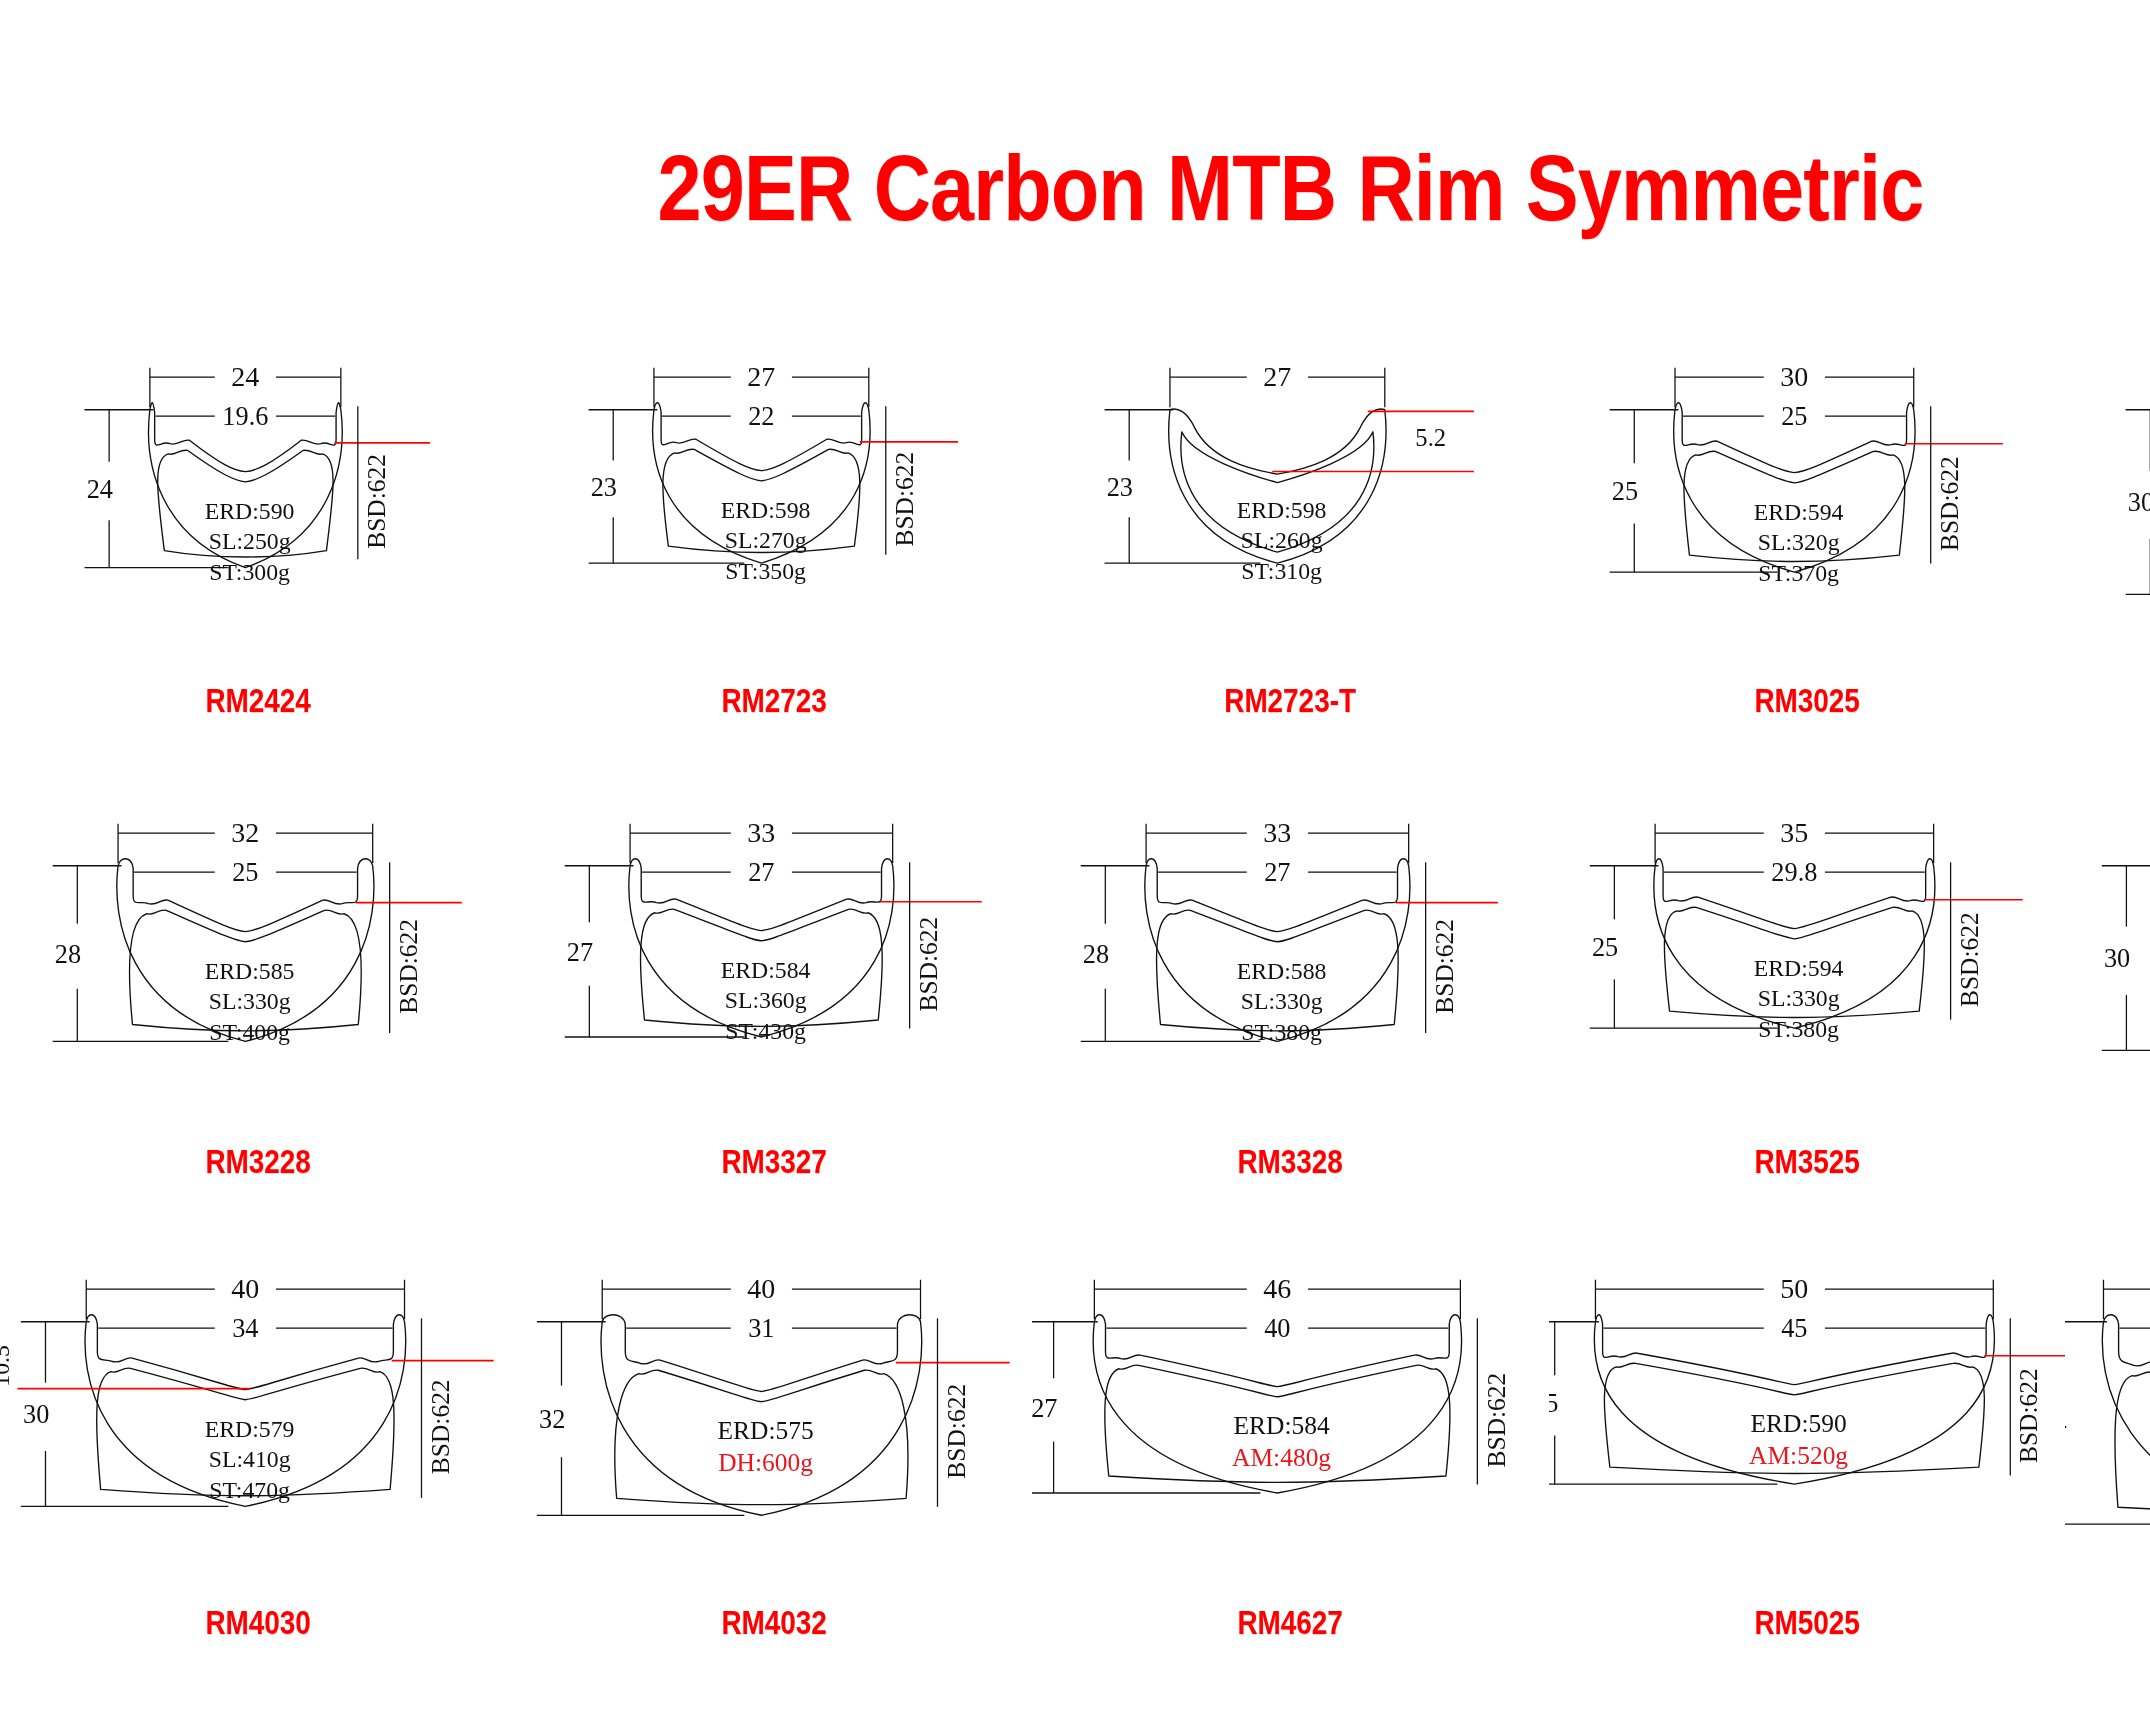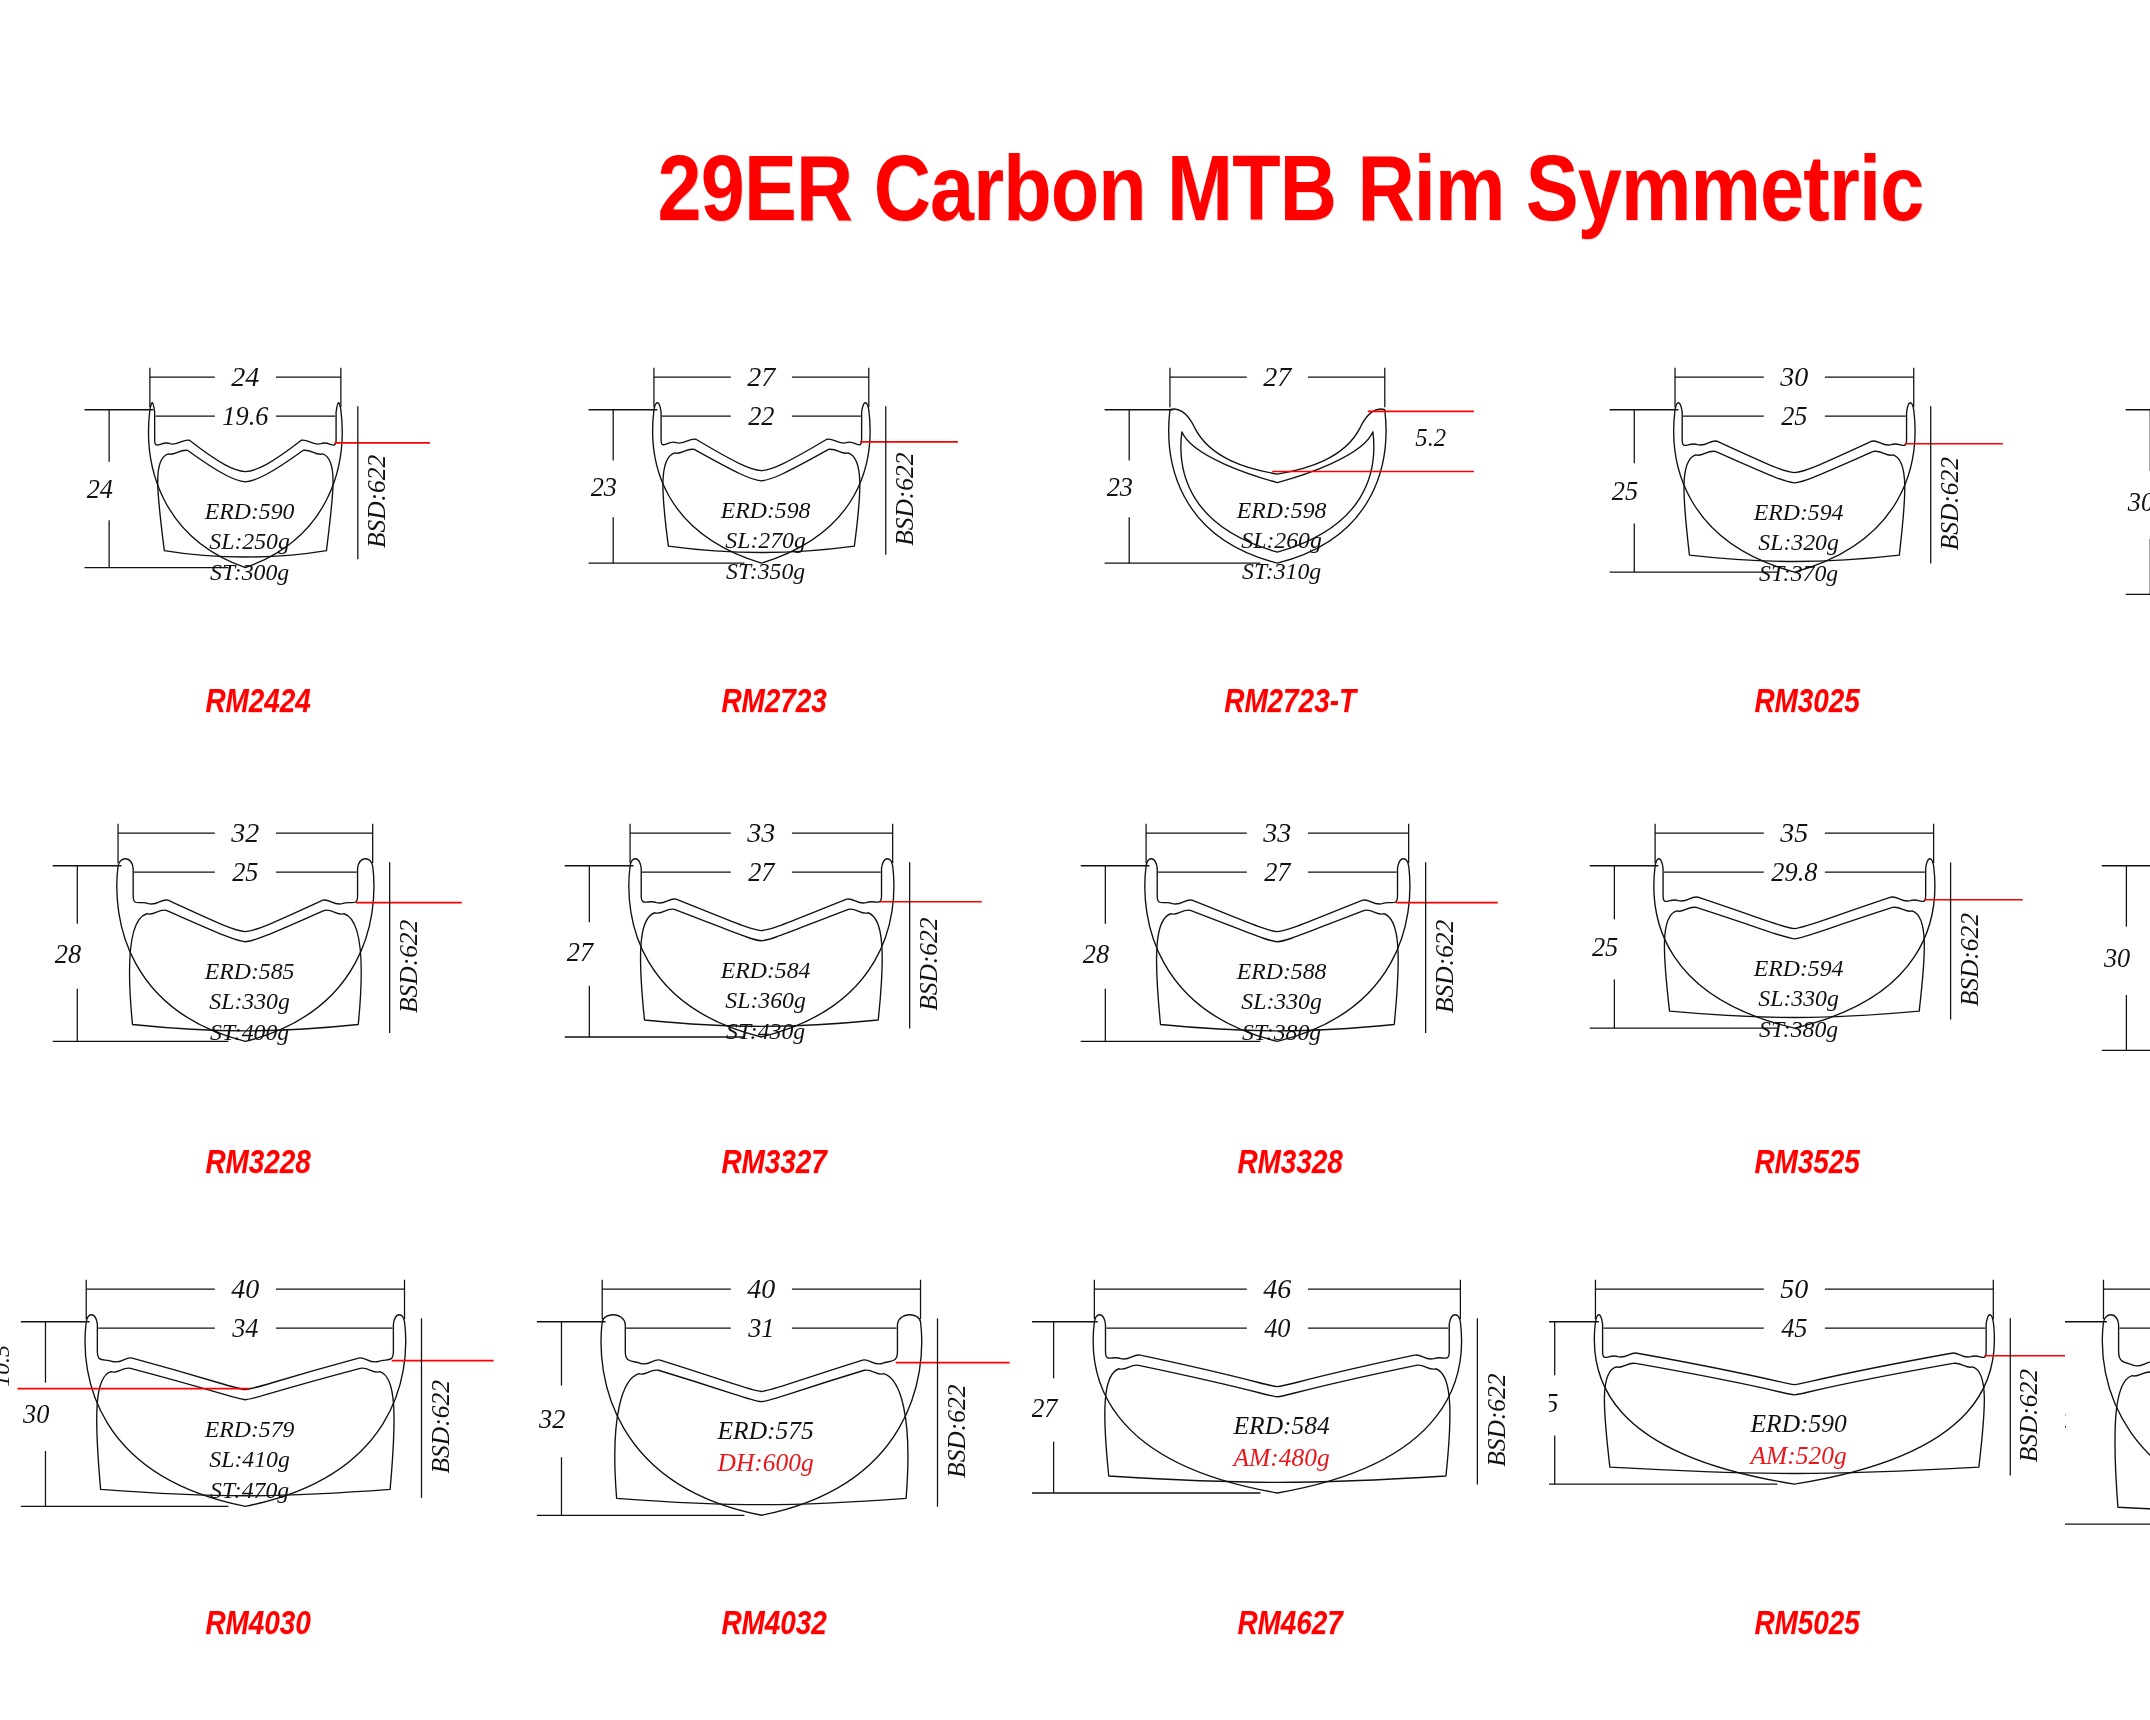--- a/index.html
+++ b/index.html
@@ -11,21 +11,21 @@
     font-family:"Liberation Sans",sans-serif;
     font-weight:700;color:#FF0000;font-size:92px;line-height:1;
     letter-spacing:-0.9px;
     transform:scaleX(0.86);transform-origin:center top;
     text-shadow:0.9px 0.9px 0 rgba(255,120,120,.35);
     white-space:nowrap;
   }
 
   .grid{position:absolute;top:327px;left:0;width:2581px;}
   .row{display:flex;width:2581px;height:456px;}
-  .cell{flex:1 1 0;position:relative;font-style:italic;}
+  .cell{flex:1 1 0;position:relative;}
 
   .fig{position:absolute;left:0;top:0;width:100%;height:348px;}
   .fig svg{display:block;width:100%;height:100%;}
 
   .model{
     position:absolute;left:0;width:100%;text-align:center;
     font-family:"Liberation Sans",sans-serif;font-weight:700;
     color:#FF0000;font-size:34px;line-height:1;
     transform:scaleX(0.82);
     text-shadow:0.6px 0.6px 0 rgba(255,140,140,.4);

